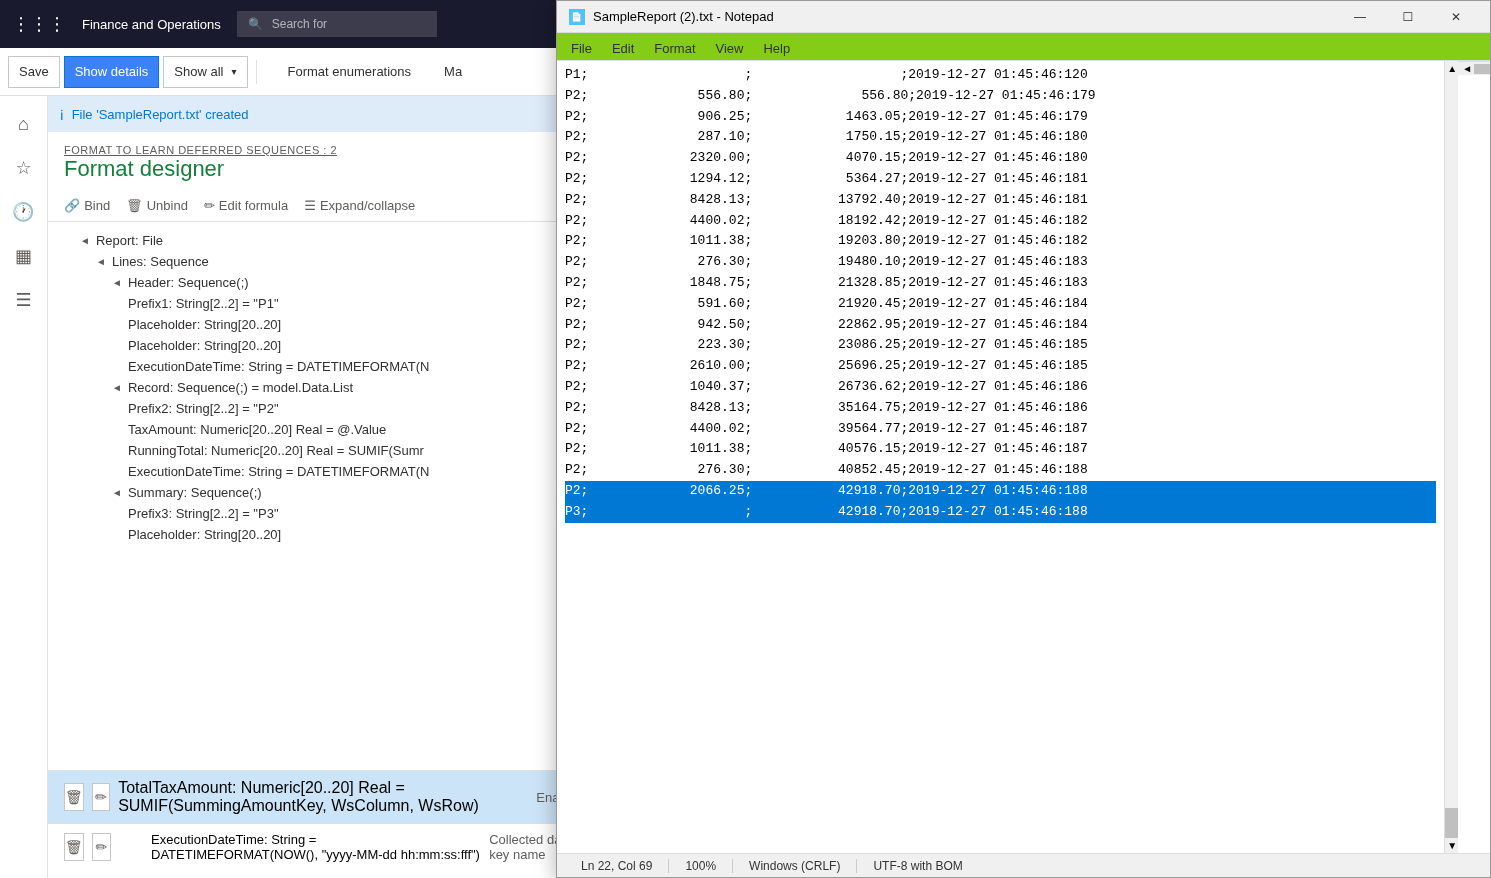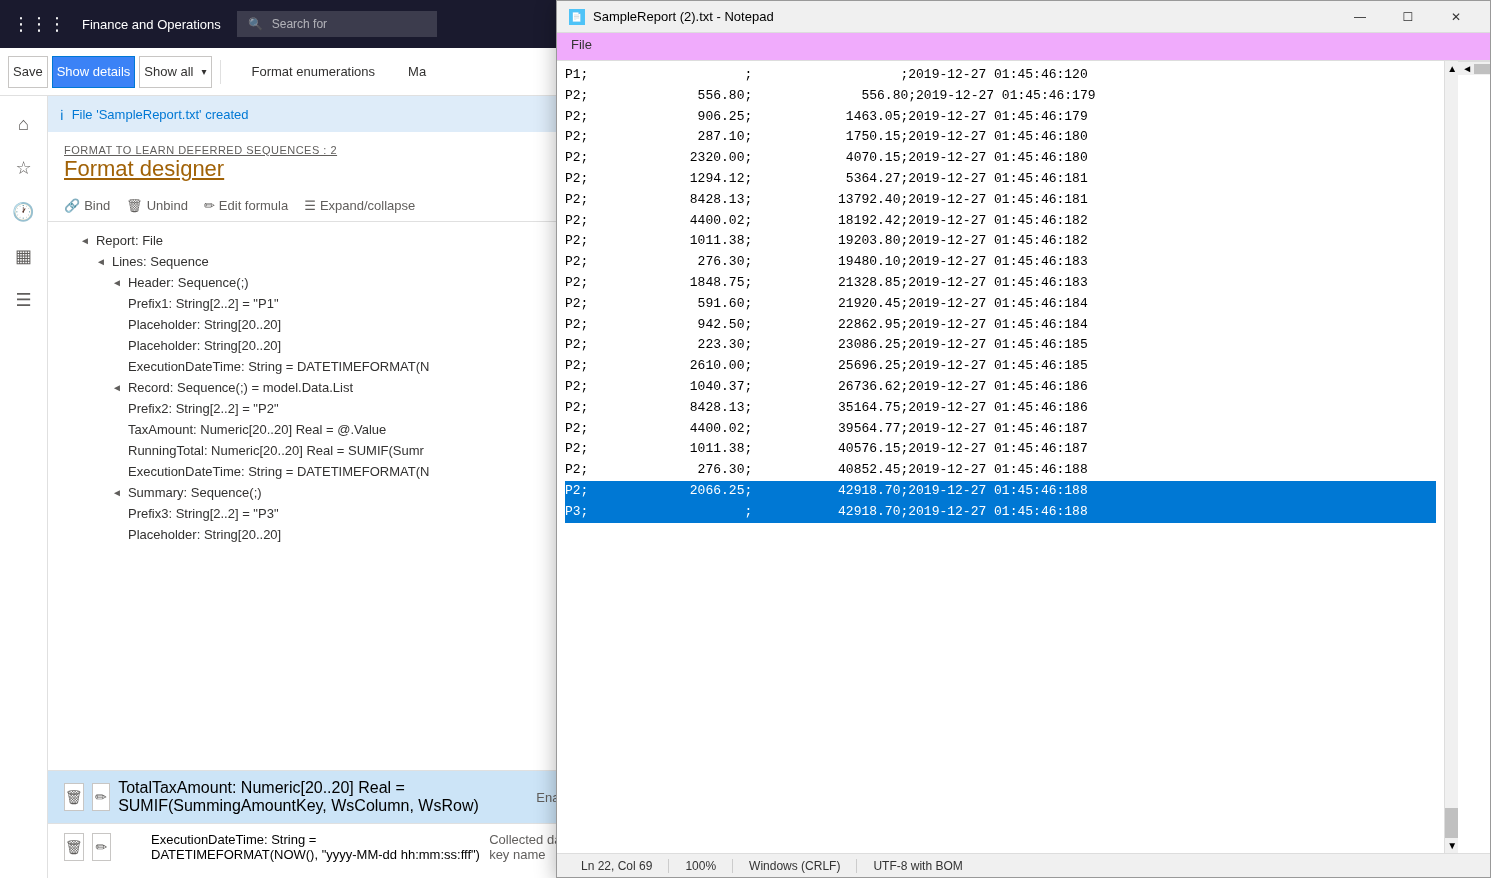--- a/index.html
+++ b/index.html
@@ -38,21 +38,21 @@
       display: flex;
       align-items: center;
       padding: 0 8px;
       gap: 4px;
       border-bottom: 1px solid #e0e0e0;
       position: relative;
       z-index: 9;
     }
     .toolbar-btn {
       height: 32px;
-      padding: 0 4px;
+      padding: 0 10px;
       border: 1px solid #c8c6c4;
       background: #fff;
       cursor: pointer;
       font-size: 13px;
       display: flex;
       align-items: center;
       gap: 4px;
       color: #323130;
     }
     .toolbar-btn.primary {
@@ -128,22 +128,21 @@
     .designer-header .subtitle {
       font-size: 11px;
       color: #605e5c;
       text-transform: uppercase;
       letter-spacing: 0.5px;
       text-decoration: underline;
     }
     .designer-header .title {
       font-size: 22px;
       font-weight: 300;
-      color: #a16207;
-      text-decoration: underline;
+      color: #15803d;
     }
 
     
     .designer-toolbar {
       padding: 4px 16px;
       display: flex;
       align-items: center;
       gap: 16px;
       border-bottom: 1px solid #e0e0e0;
     }
@@ -260,27 +259,26 @@
       align-items: center;
       justify-content: center;
       cursor: pointer;
       font-size: 12px;
       color: #333;
       margin: -1px;
     }
 
     
     .notepad-menu {
-      background: #f0abfc;
+      background: #84cc16;
       height: 28px;
       display: flex;
-      align-items: flex-start;
+      align-items: flex-end;
       padding: 0 4px;
       border-bottom: 1px solid #ddd;
-      flex-direction: column;
     }
     .notepad-menu .menu-item {
       padding: 4px 10px;
       font-size: 13px;
       cursor: pointer;
       color: #333;
     }
 
     
     .notepad-content {

